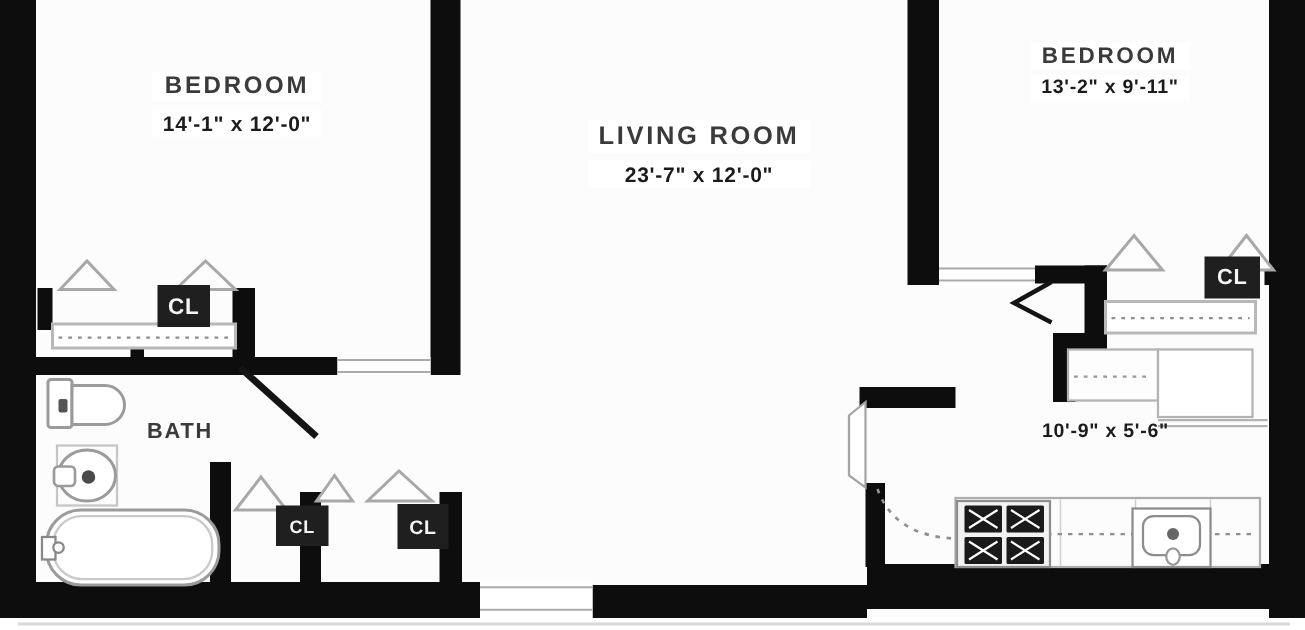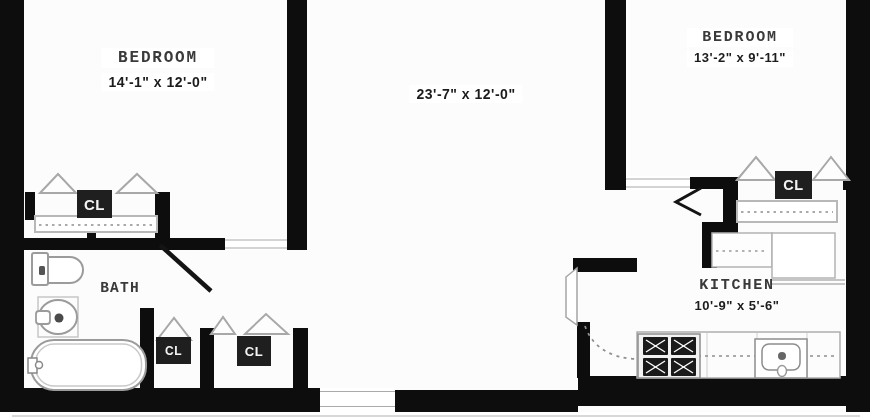--- a/index.html
+++ b/index.html
@@ -18,33 +18,33 @@
     position:relative;width:870px;height:420px;background:#fff;overflow:hidden;
     font-family:"Liberation Sans", sans-serif;
   }
   .plan svg{position:absolute;left:0;top:0;}
   .room-label{
     position:absolute;transform:translateX(-50%);text-align:center;
     color:var(--labeltext);line-height:1.15;white-space:nowrap;
   }
   .rname{
     display:block;background:#fff;padding:1px 7px;font-weight:700;
-    font-size:16px;letter-spacing:1.8px;font-family:Liberation Mono, monospace;
+    font-size:16px;letter-spacing:1.8px;
   }
   .rdims{
     display:block;background:#fff;padding:1px 7px;margin-top:5px;
     font-weight:700;font-size:14px;letter-spacing:.5px;color:var(--dimstext);
   }
   .room-label.small .rname{font-size:15px;}
   .room-label.small .rdims{font-size:13px;margin-top:3px;}
   .room-label.bath .rname{font-size:14.5px;letter-spacing:1.2px;background:transparent;text-align:center;}
   .cl{
     position:absolute;background:var(--clbg);color:var(--cltext);
     display:flex;align-items:center;justify-content:center;
-    font-weight:700;letter-spacing:.5px;
+    font-weight:700;letter-spacing:.5px;margin-left:28px;
   }
 </style>
 </head>
 <body>
 
 <div class="plan">
 
   <svg width="870" height="420" viewBox="0 0 870 420">
 
     <rect x="0" y="0" width="870" height="414" fill="var(--floor)"></rect>
@@ -179,34 +179,34 @@
 
     <polyline points="701,188 676,202 701,215" fill="none" stroke="#141414" stroke-width="3"></polyline>
   </svg>
 
   <div class="room-label" style="left:158px;top:48px">
     <span class="rname">BEDROOM</span>
     <span class="rdims">14'-1" x 12'-0"</span>
   </div>
 
   <div class="room-label" style="left:466px;top:80px">
+    <span class="rname" style="font-size:17px">LIVING ROOM</span>
     <span class="rdims">23'-7" x 12'-0"</span>
   </div>
 
   <div class="room-label small" style="left:740px;top:28px">
     <span class="rname">BEDROOM</span>
     <span class="rdims">13'-2" x 9'-11"</span>
   </div>
 
   <div class="room-label bath" style="left:120px;top:279px">
     <span class="rname">BATH</span>
   </div>
 
   <div class="room-label small" style="left:737px;top:276px">
-    <span class="rname" style="background:transparent">KITCHEN</span>
     <span class="rdims" style="background:transparent">10'-9" x 5'-6"</span>
   </div>
 
   <div class="cl" style="left:77px;top:190px;width:35px;height:28px;font-size:15px">CL</div>
   <div class="cl" style="left:156px;top:337px;width:35px;height:27px;font-size:12px">CL</div>
   <div class="cl" style="left:237px;top:336px;width:34px;height:30px;font-size:13px">CL</div>
   <div class="cl" style="left:775px;top:171px;width:37px;height:28px;font-size:14.5px">CL</div>
 
 </div>
 

